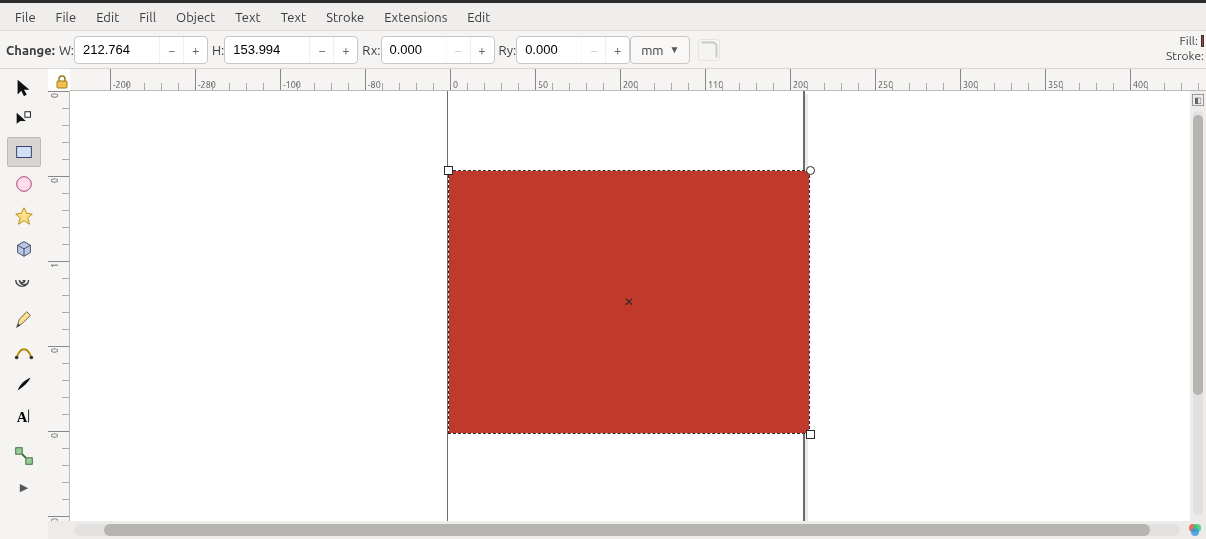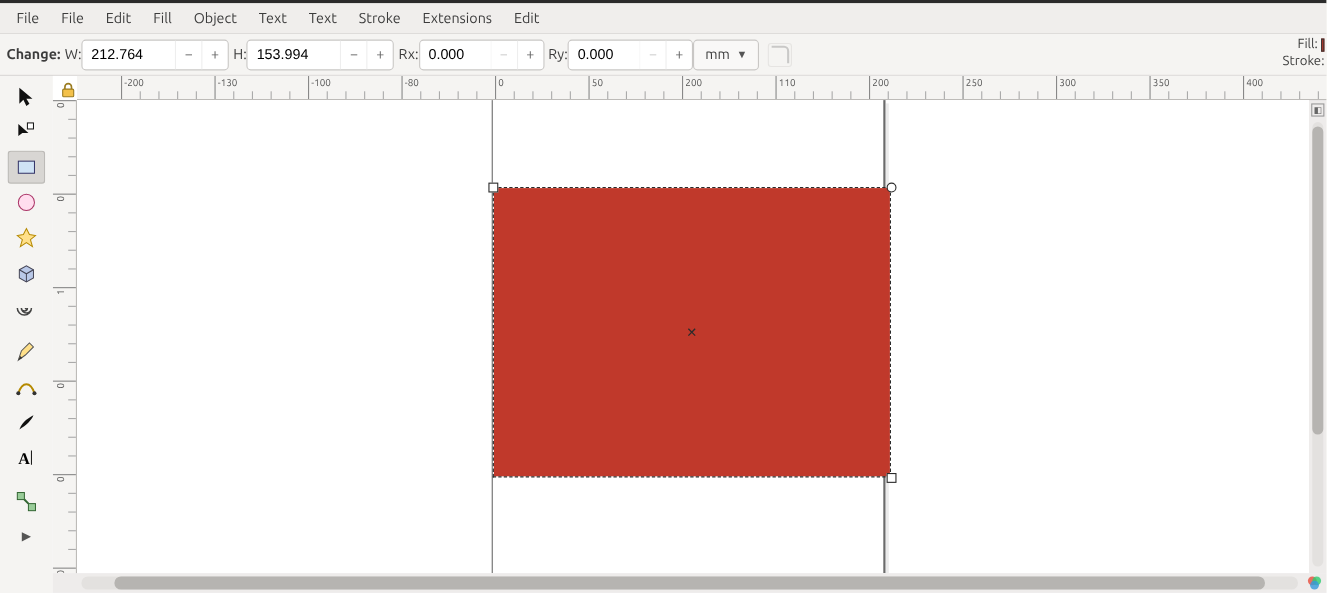--- a/index.html
+++ b/index.html
@@ -38,21 +38,21 @@
   .tool-expand { margin-top: 8px; color: #555; font-size: 11px;}
 
   
   .workarea { flex: 1; display: flex; flex-direction: column; min-width: 0; position: relative; background: #fff;}
 
   .lock-corner { position:absolute; left: 4px; top: 4px; z-index: 3; width: 20px; height: 18px; display:flex;align-items:center;justify-content:center;}
   .lock-corner svg { width: 16px; height: 16px;}
 
   .hruler { height: 22px; display:flex; margin-left: 22px; border-bottom: 1px solid #bdbbb8; background: #f5f4f2; position: relative; overflow:hidden; font-size: 9px; color: #555; }
   .hruler .tick { position: absolute; top: 0; height: 22px; border-left: 1px solid #888; }
-  .hruler .tick span { position: absolute; top: 1px; left: 2px; }
+  .hruler .tick span { position: absolute; top: 11px; left: 2px; }
   .hruler .mini { position:absolute; top: 14px; height:8px; border-left:1px solid #aaa;}
 
   .midrow { flex: 1; display: flex; min-height: 0; }
   .vruler { width: 22px; background: #f5f4f2; border-right: 1px solid #bdbbb8; position: relative; overflow:hidden; font-size: 9px; color:#555;}
   .vruler .tick { position:absolute; left:0; width:22px; border-top:1px solid #888;}
   .vruler .tick span { position:absolute; left: 2px; top: 1px; writing-mode: vertical-rl; transform: rotate(180deg);}
   .vruler .mini { position:absolute; left:14px; width:8px; border-top:1px solid #aaa;}
 
   .canvas-wrap { flex:1; position: relative; overflow: hidden; background: #fff;}
   .page { position:absolute; left: 377px; top: 0px; width: 358px; height: 520px; border-left: 1px solid #6b6b6b; border-right: 2px solid #6b6b6b; box-shadow: 3px 3px 0 rgba(0,0,0,0.08); }
@@ -235,21 +235,21 @@
 
     <div class="hruler" id="hruler">
         <div class="tick" style="left: 40px;">
           <span>-200</span>
         </div>
         <div class="mini" style="left: 57px;"></div>
         <div class="mini" style="left: 74px;"></div>
         <div class="mini" style="left: 91px;"></div>
         <div class="mini" style="left: 108px;"></div>
         <div class="tick" style="left: 125px;">
-          <span>-130</span>
+          <span>-280</span>
         </div>
         <div class="mini" style="left: 142px;"></div>
         <div class="mini" style="left: 159px;"></div>
         <div class="mini" style="left: 176px;"></div>
         <div class="mini" style="left: 193px;"></div>
         <div class="tick" style="left: 210px;">
           <span>-100</span>
         </div>
         <div class="mini" style="left: 227px;"></div>
         <div class="mini" style="left: 244px;"></div>

